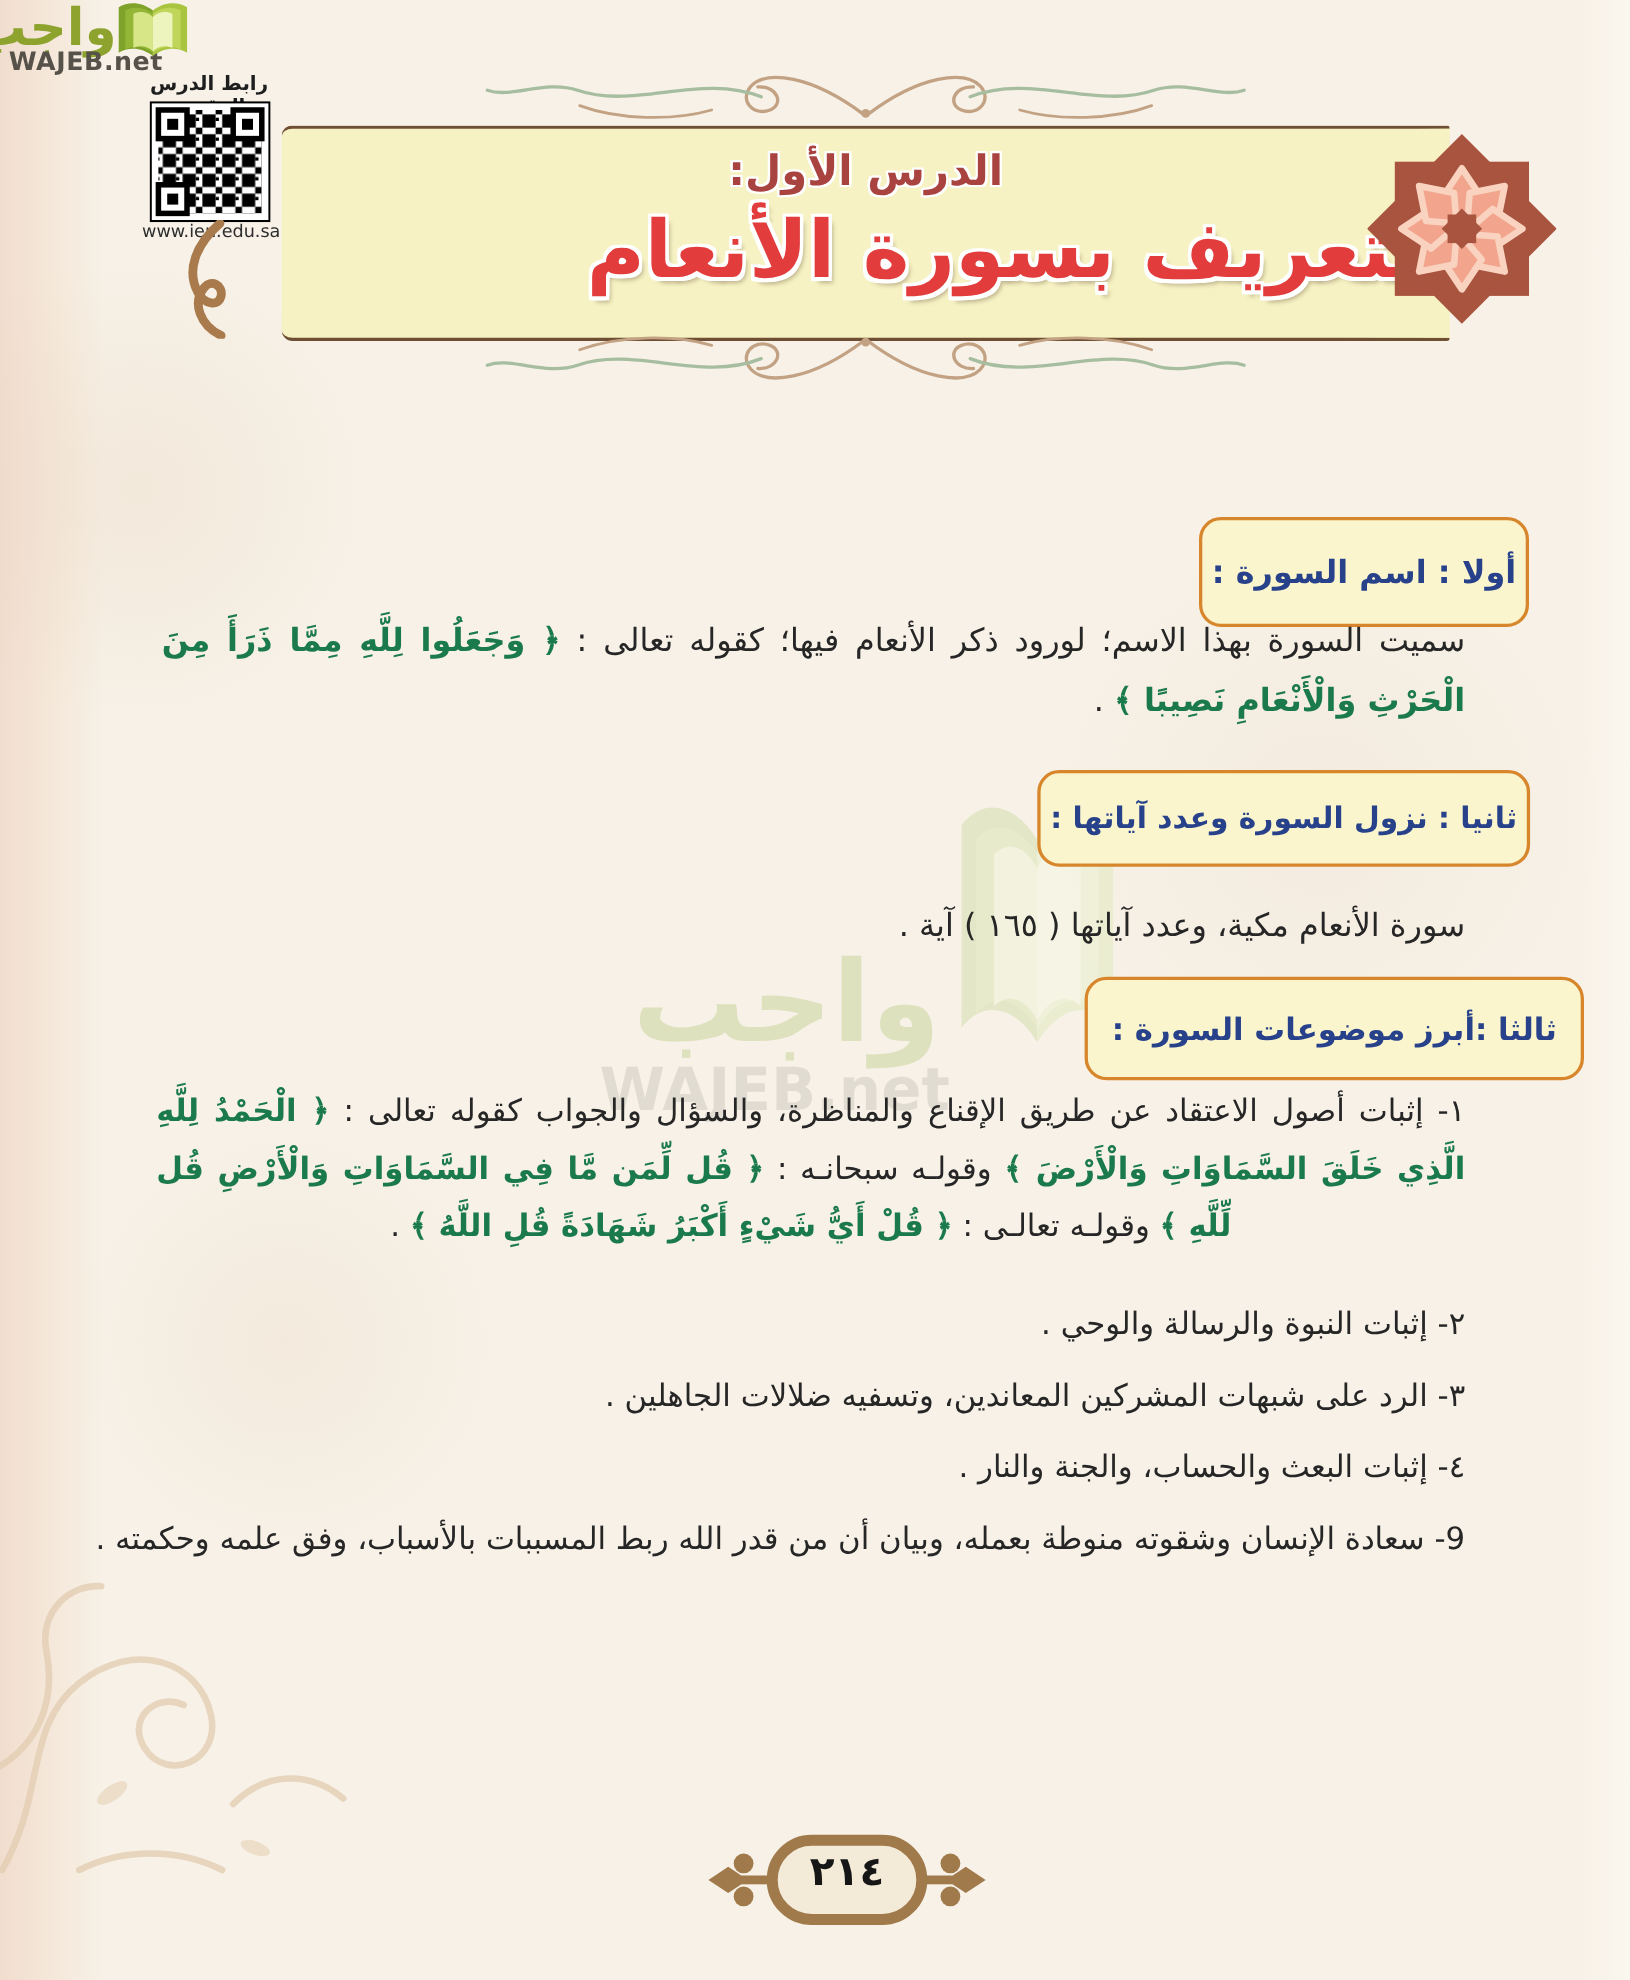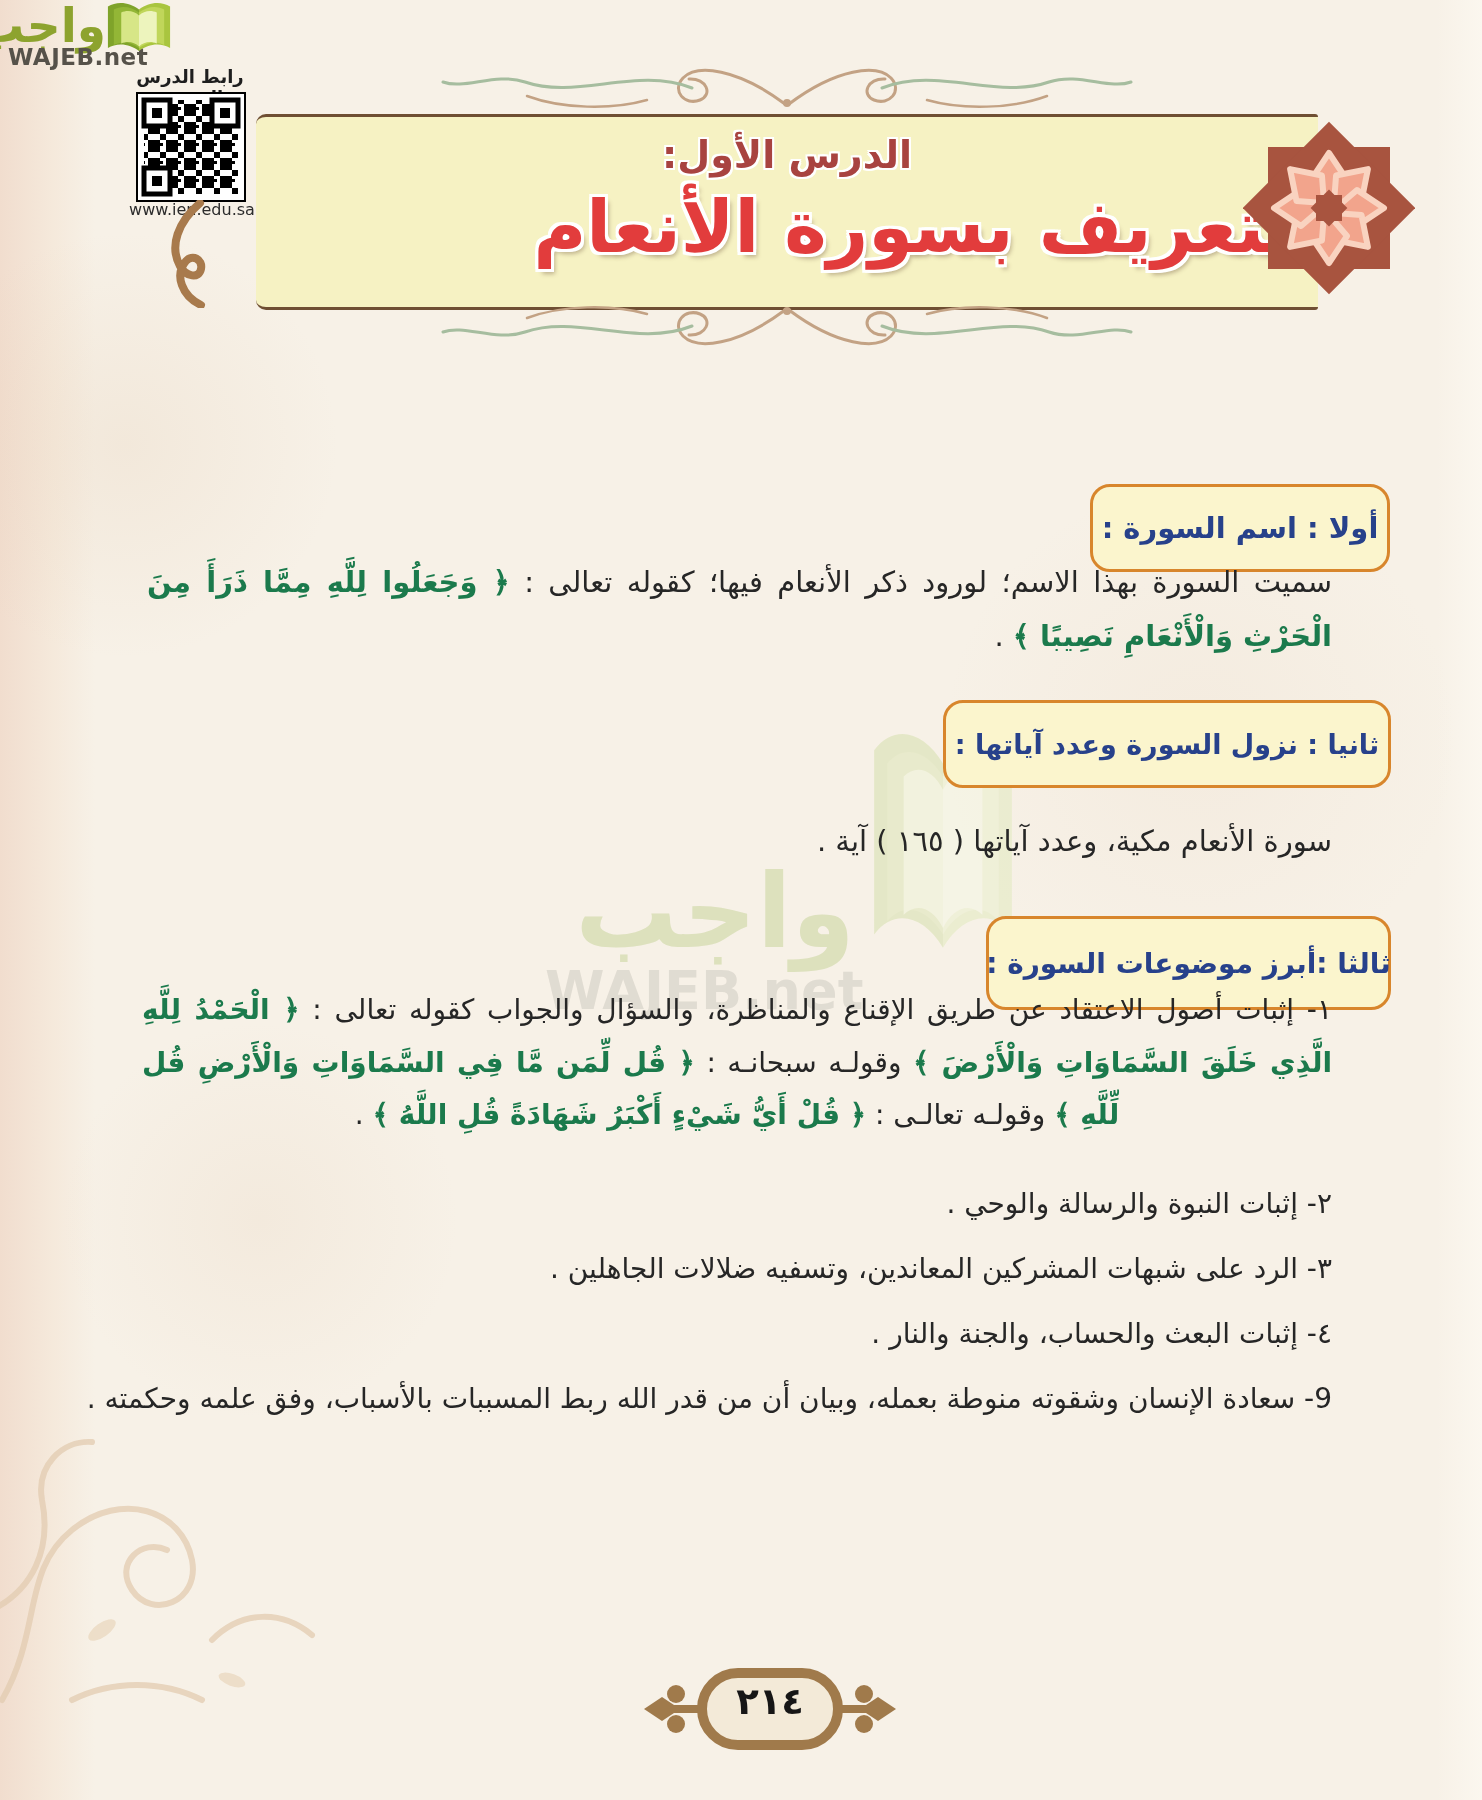--- a/index.html
+++ b/index.html
@@ -41,23 +41,23 @@
   .flourish{position:absolute;left:407px;width:760px;height:52px;}
   .fl-top{top:62px;}
   .fl-bottom{top:300px;transform:scaleY(-1);}
   .curl{position:absolute;left:160px;top:200px;}
   .rosette{position:absolute;left:1243px;top:120px;}
 
   
   .h-box{position:absolute;background:#fbf5cd;border:3px solid #d8862c;border-radius:20px;
     color:#27418b;font-weight:bold;display:flex;align-items:center;justify-content:center;
     box-sizing:border-box;white-space:nowrap;}
-  .h1{left:1090px;top:484px;width:300px;height:88px;font-size:29px;}
+  .h1{left:1090px;top:470px;width:300px;height:100px;font-size:29px;}
   .h2{left:943px;top:700px;width:448px;height:88px;font-size:27px;}
-  .h3{left:986px;top:888px;width:405px;height:94px;font-size:28px;margin-top:28px;}
+  .h3{left:986px;top:888px;width:454px;height:94px;font-size:28px;}
 
   
   .body-text{color:#262626;}
   .quran{color:#1b7a4c;font-weight:bold;}
   .p1{position:absolute;right:150px;top:556px;width:1185px;font-size:29px;line-height:1.85;text-align:justify;}
   .p2{position:absolute;right:150px;top:824px;font-size:29px;}
   .item1{position:absolute;right:150px;top:984px;width:1190px;font-size:28px;line-height:1.88;
     text-align:justify;text-align-last:center;}
   .list{position:absolute;right:150px;top:1182px;width:1192px;font-size:28px;}
   .list .list-item{line-height:44px;margin-bottom:21px;text-align:right;white-space:nowrap;}

